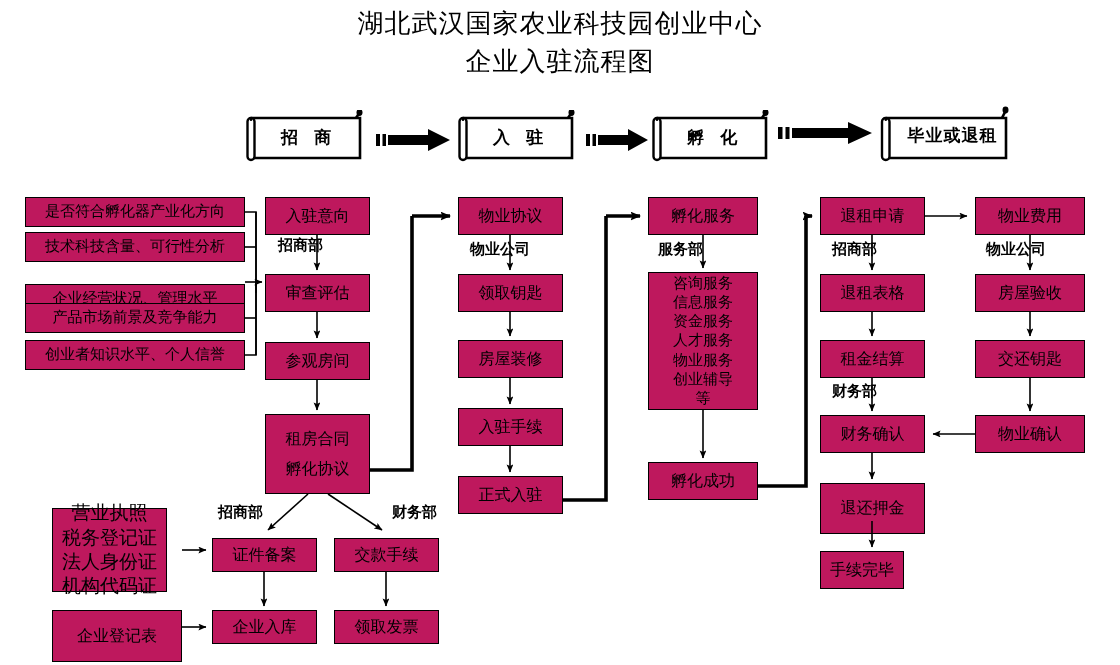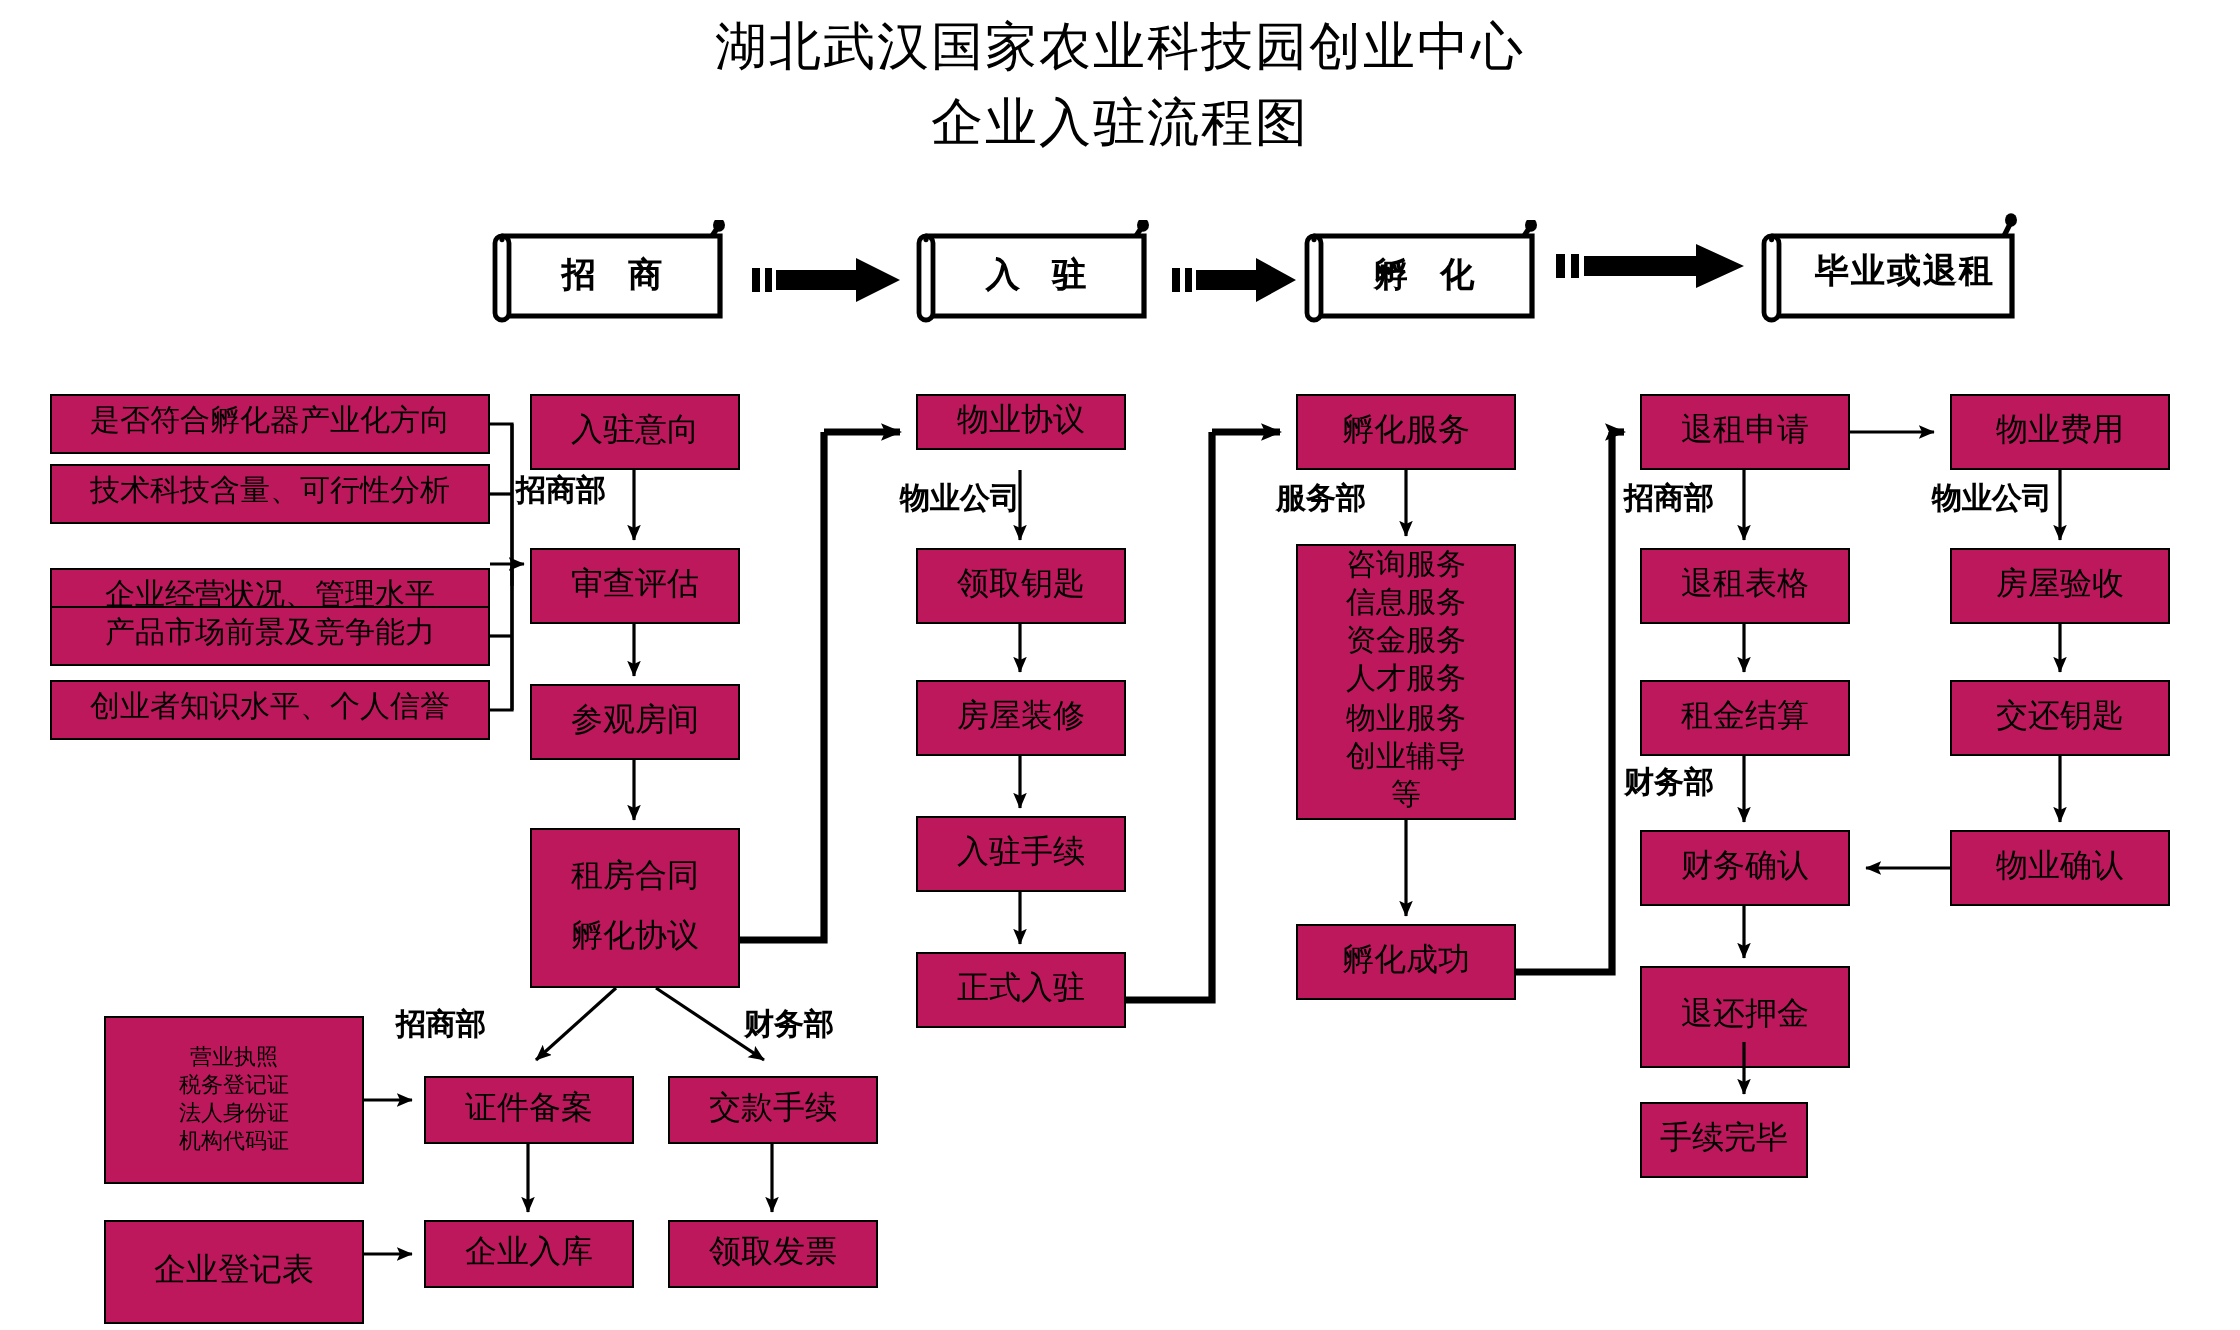--- a/index.html
+++ b/index.html
@@ -53,20 +53,21 @@
   .box.multiline span{ display:block; line-height:1.28; }
 
   
   .dept{
     position:absolute;
     font-size:15px;
     font-weight:700;
     white-space:nowrap;
     font-family:"Liberation Sans","DejaVu Sans",sans-serif;
     letter-spacing:0px;
+    margin-left:20px;
   }
 
   
   .scroll{
     position:absolute;
   }
   .scroll svg{ display:block; }
   .scroll .scroll-label{
     position:absolute;
     left:0; top:0;
@@ -181,21 +182,21 @@
 
   <div class="box" style="left:265px;top:197px;width:105px;height:38px;">入驻意向</div>
   <div class="dept" style="left:258px;top:236px;">招商部</div>
   <div class="box" style="left:265px;top:274px;width:105px;height:38px;">审查评估</div>
   <div class="box" style="left:265px;top:342px;width:105px;height:38px;">参观房间</div>
   <div class="box multiline" style="left:265px;top:414px;width:105px;height:80px;">
     <span>租房合同</span>
     <span style="margin-top:9px;">孵化协议</span>
   </div>
 
-  <div class="box" style="left:458px;top:197px;width:105px;height:28px;">物业协议</div>
+  <div class="box" style="left:458px;top:197px;width:105px;height:38px;">物业协议</div>
   <div class="dept" style="left:450px;top:240px;">物业公司</div>
   <div class="box" style="left:458px;top:274px;width:105px;height:38px;">领取钥匙</div>
   <div class="box" style="left:458px;top:340px;width:105px;height:38px;">房屋装修</div>
   <div class="box" style="left:458px;top:408px;width:105px;height:38px;">入驻手续</div>
   <div class="box" style="left:458px;top:476px;width:105px;height:38px;">正式入驻</div>
 
   <div class="box" style="left:648px;top:197px;width:110px;height:38px;">孵化服务</div>
   <div class="dept" style="left:638px;top:240px;">服务部</div>
   <div class="box multiline" style="left:648px;top:272px;width:110px;height:138px;font-size:15px;">
     <span>咨询服务</span>
@@ -216,21 +217,21 @@
   <div class="box" style="left:820px;top:415px;width:105px;height:38px;">财务确认</div>
   <div class="box" style="left:820px;top:483px;width:105px;height:51px;">退还押金</div>
   <div class="box" style="left:820px;top:551px;width:84px;height:38px;">手续完毕</div>
 
   <div class="box" style="left:975px;top:197px;width:110px;height:38px;">物业费用</div>
   <div class="dept" style="left:966px;top:240px;">物业公司</div>
   <div class="box" style="left:975px;top:274px;width:110px;height:38px;">房屋验收</div>
   <div class="box" style="left:975px;top:340px;width:110px;height:38px;">交还钥匙</div>
   <div class="box" style="left:975px;top:415px;width:110px;height:38px;">物业确认</div>
 
-  <div class="box multiline" style="left:52px;top:508px;width:130px;height:84px;font-size:11px;">
+  <div class="box multiline" style="left:52px;top:508px;width:115px;height:84px;font-size:19px;">
     <span>营业执照</span>
     <span>税务登记证</span>
     <span>法人身份证</span>
     <span>机构代码证</span>
   </div>
   <div class="box" style="left:52px;top:610px;width:130px;height:52px;">企业登记表</div>
 
   <div class="dept" style="left:198px;top:503px;">招商部</div>
   <div class="dept" style="left:372px;top:503px;">财务部</div>
 

